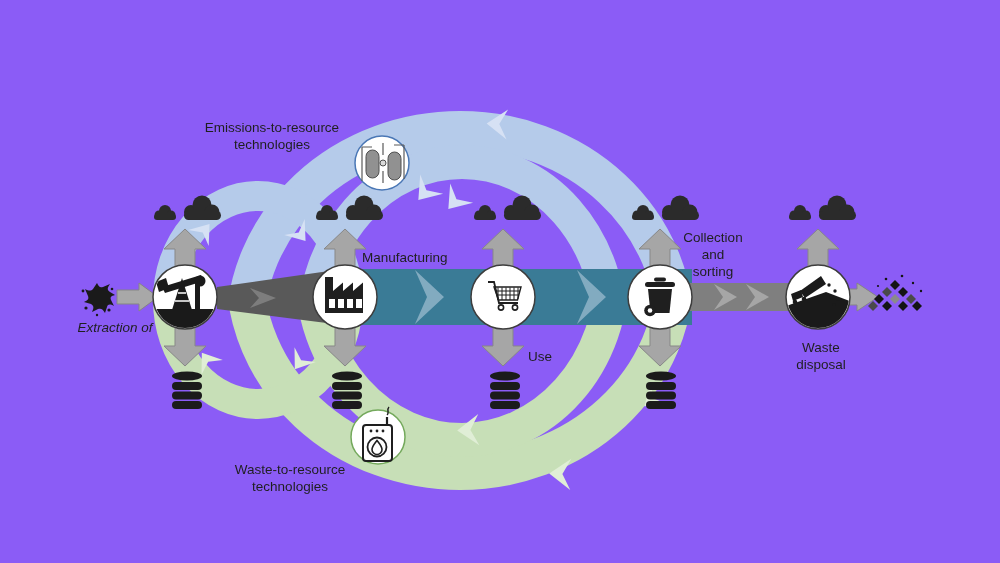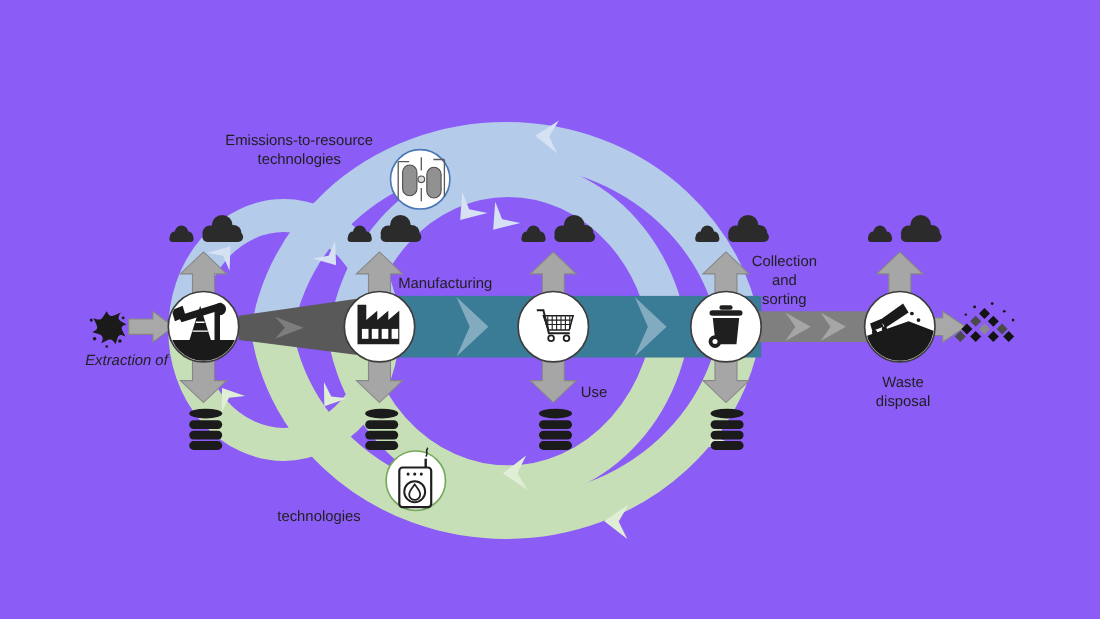--- a/index.html
+++ b/index.html
@@ -269,20 +269,21 @@
     <circle cx="878" cy="286" r="1.1" fill="#141414"></circle>
   </g>
 </svg>
 
 <div class="lbl" style="left:162px;top:119px;width:220px;">
   <div>Emissions-to-resource</div>
   <div>technologies</div>
 </div>
 
 <div class="lbl" style="left:180px;top:461px;width:220px;">
+  <div>Waste-to-resource</div>
   <div>technologies</div>
 </div>
 
 <div class="lbl" style="left:45px;top:319px;width:140px;font-style:italic;">
   <div>Extraction of</div>
 </div>
 
 <div class="lbl left" style="left:362px;top:249px;width:130px;">
   <div>Manufacturing</div>
 </div>

